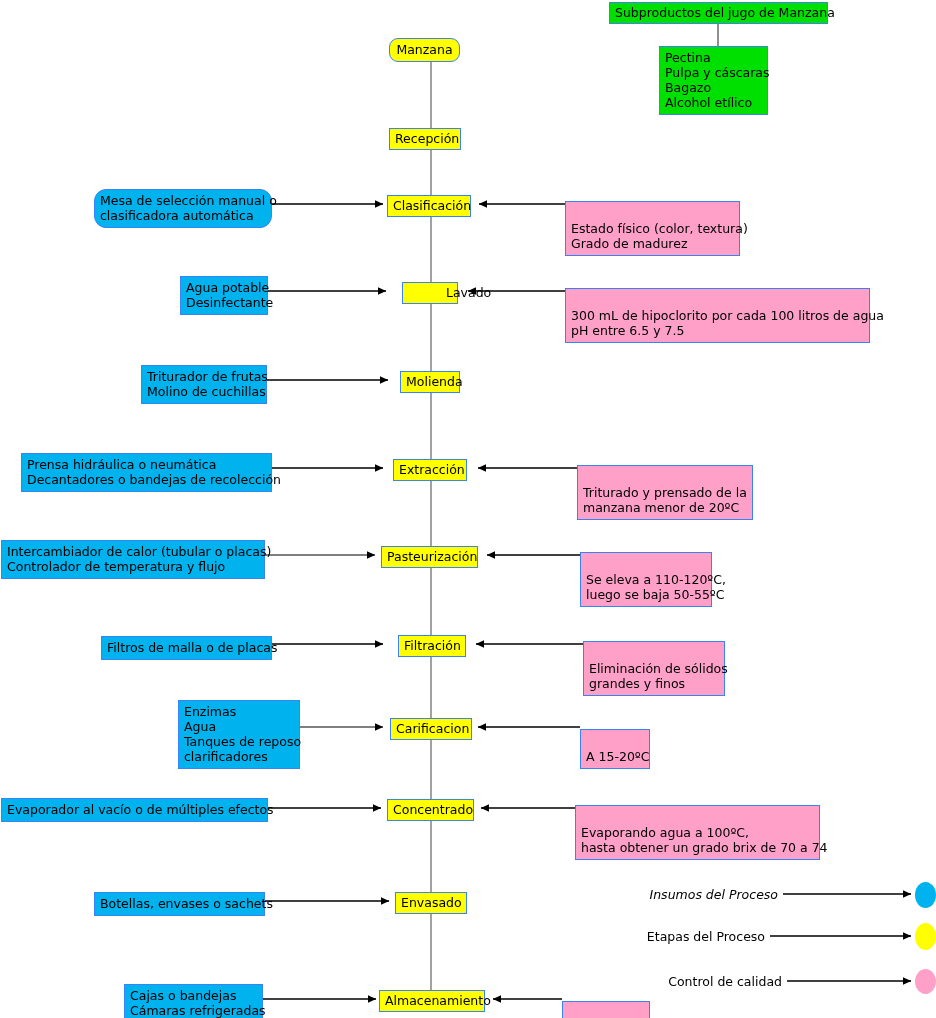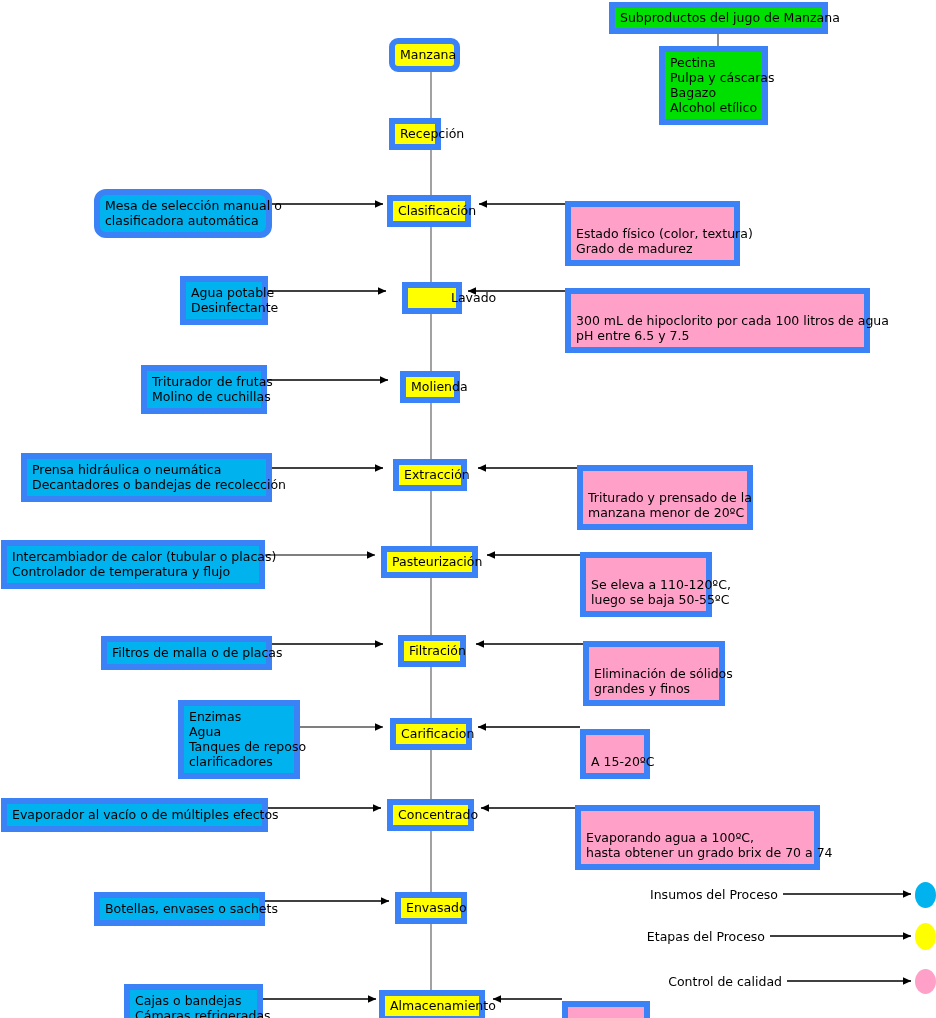--- a/index.html
+++ b/index.html
@@ -21,21 +21,21 @@
     position: absolute;
     left: 0;
     top: 0;
     width: 936px;
     height: 1018px;
     pointer-events: none;
   }
   .node {
     position: absolute;
     box-sizing: border-box;
-    border: 6px solid #3b82f6;
+    border: 1px solid #3b82f6;
     color: #000000;
     font-size: 12.5px;
     line-height: 15px;
     white-space: pre;
     z-index: 5;
   }
   .stage {
     background: #ffff00;
     text-align: center;
     padding: 2px 5px 3px 5px;
@@ -132,21 +132,21 @@
   </svg>
 
   <div class="node byproduct-title" style="left:609px; top:2px; width:219px;">Subproductos del jugo de Manzana</div>
   <div class="node byproduct-list" style="left:659px; top:46px; width:109px;">Pectina
 Pulpa y cáscaras
 Bagazo
 Alcohol etílico</div>
 
   <div class="node start" style="left:389px; top:38px; width:71px;">Manzana</div>
 
-  <div class="node stage" style="left:389px; top:118px; width:52px;">Recepción</div>
+  <div class="node stage" style="left:389px; top:128px; width:72px;">Recepción</div>
 
   <div class="node input" style="left:94px; top:189px; width:178px;border-radius:12px;">Mesa de selección manual o
 clasificadora automática</div>
   <div class="node stage" style="left:387px; top:195px; width:84px;">Clasificación</div>
   <div class="node quality" style="left:565px; top:190px; width:175px;">Estado físico (color, textura)
 Grado de madurez</div>
 
   <div class="node input" style="left:180px; top:276px; width:88px; text-align:right;">Agua potable
 Desinfectante</div>
   <div class="node stage" style="left:402px; top:282px; width:56px;padding-left:43px;">Lavado</div>
@@ -187,21 +187,21 @@
 hasta obtener un grado brix de 70 a 74</div>
 
   <div class="node input" style="left:94px; top:892px; width:171px;">Botellas, envases o sachets</div>
   <div class="node stage" style="left:395px; top:892px; width:72px;">Envasado</div>
 
   <div class="node input" style="left:124px; top:984px; width:139px;">Cajas o bandejas
 Cámaras refrigeradas</div>
   <div class="node stage" style="left:379px; top:990px; width:106px;">Almacenamiento</div>
   <div class="node quality" style="left:562px; top:990px; width:88px; text-align:center;">A 4 °C a 8 °C</div>
 
-  <div class="legend-label" style="left:603px; top:887px; width:175px;">Insumos del Proceso</div>
+  <div class="legend-label" style="left:603px; top:887px; width:175px;font-style:italic;">Insumos del Proceso</div>
   <div class="legend-dot" style="left:915px; top:882px; width:21px; height:26px; background:#00b2ee;"></div>
 
   <div class="legend-label" style="left:590px; top:929px; width:175px;">Etapas del Proceso</div>
   <div class="legend-dot" style="left:915px; top:923px; width:21px; height:27px; background:#ffff00;"></div>
 
   <div class="legend-label" style="left:607px; top:974px; width:175px;">Control de calidad</div>
   <div class="legend-dot" style="left:915px; top:969px; width:21px; height:25px; background:#ffa0c9;"></div>
 
 </div>
 

